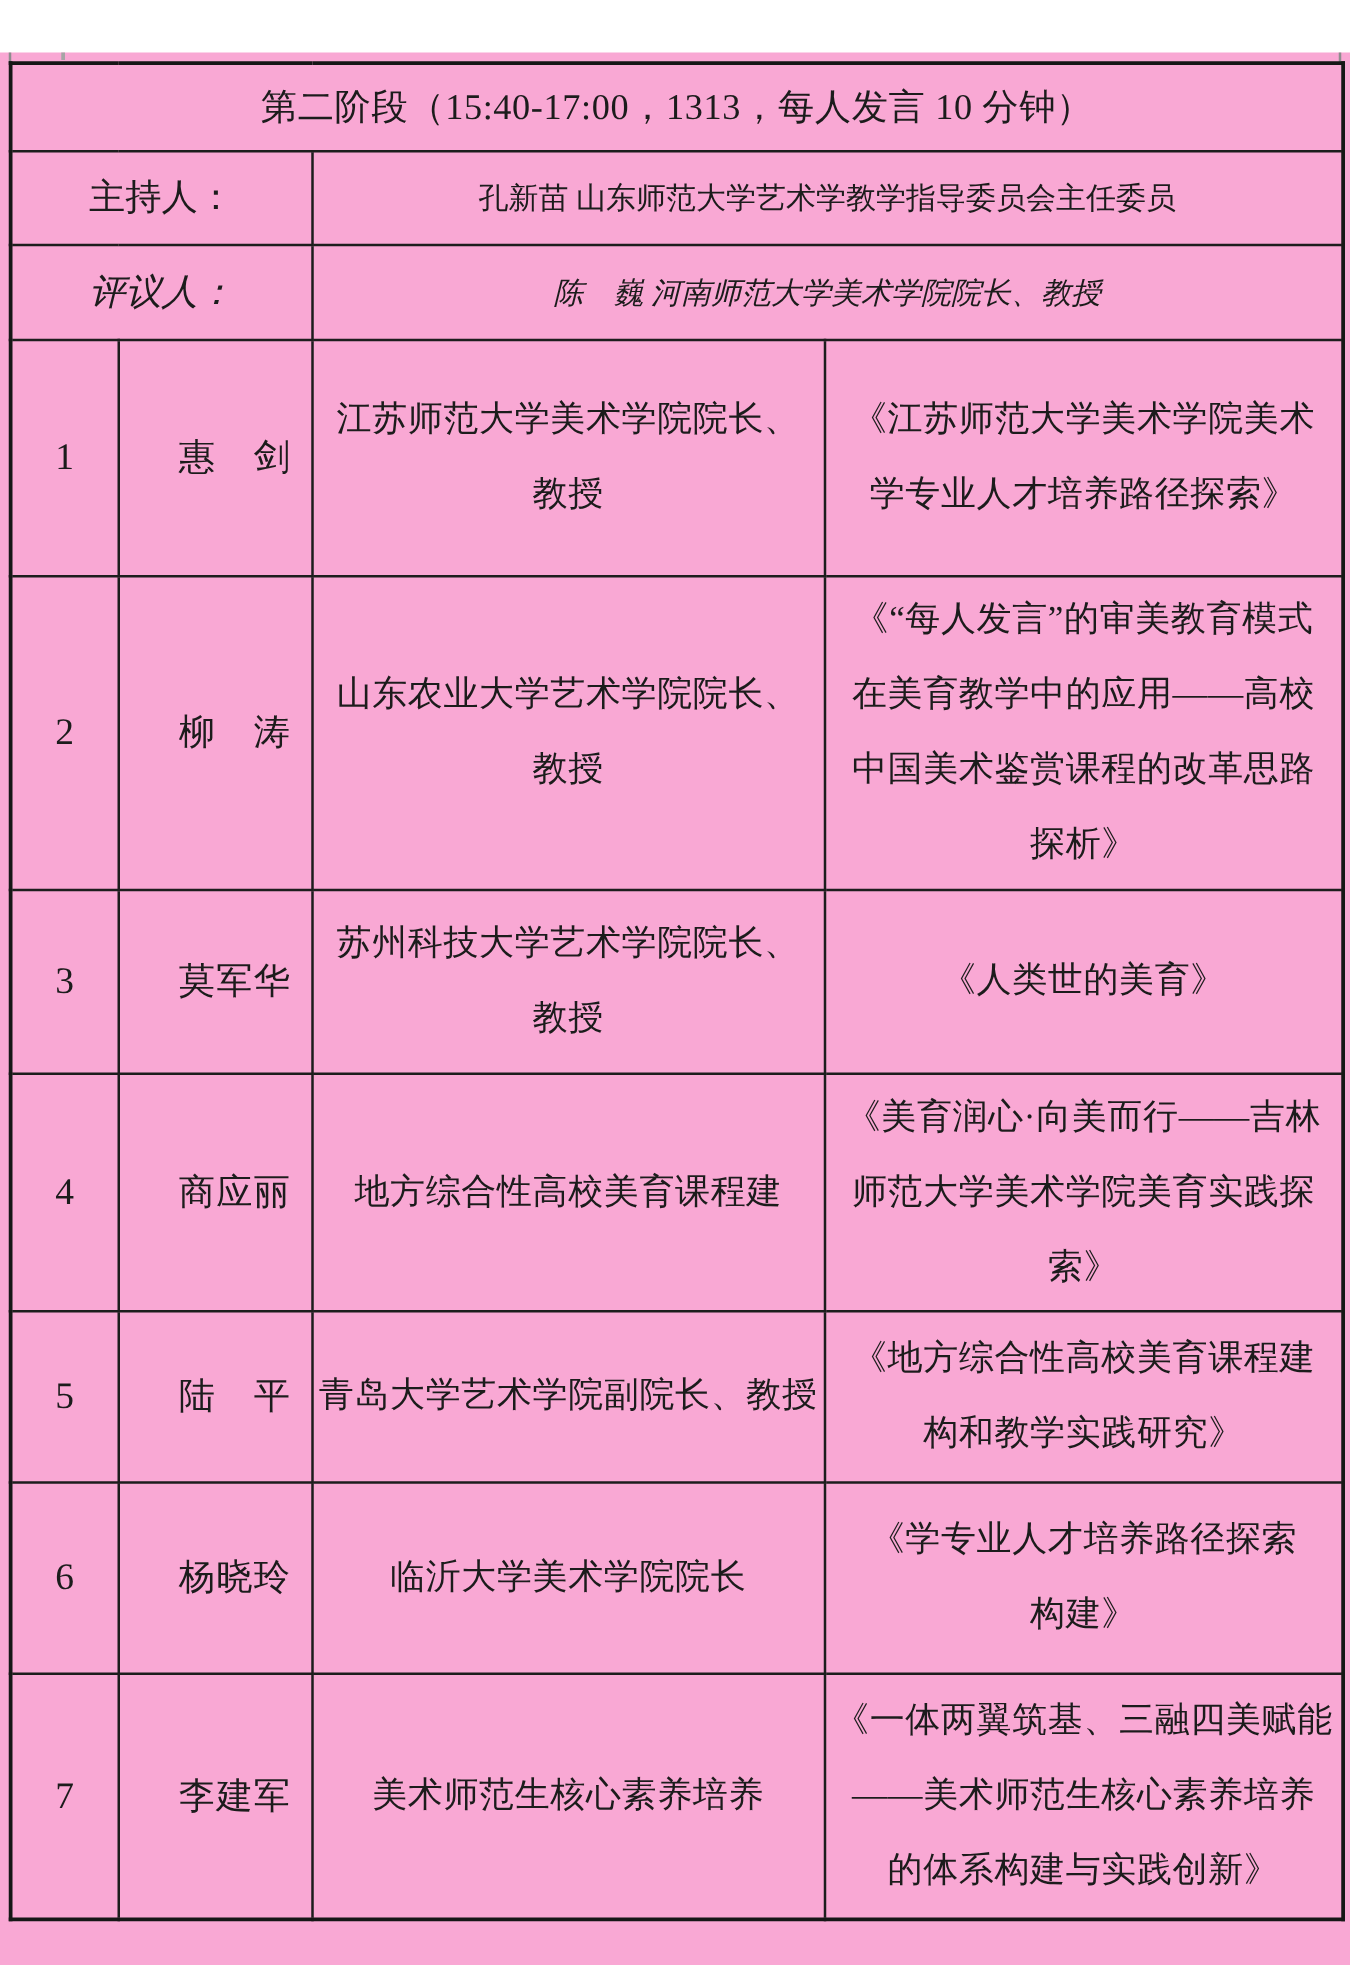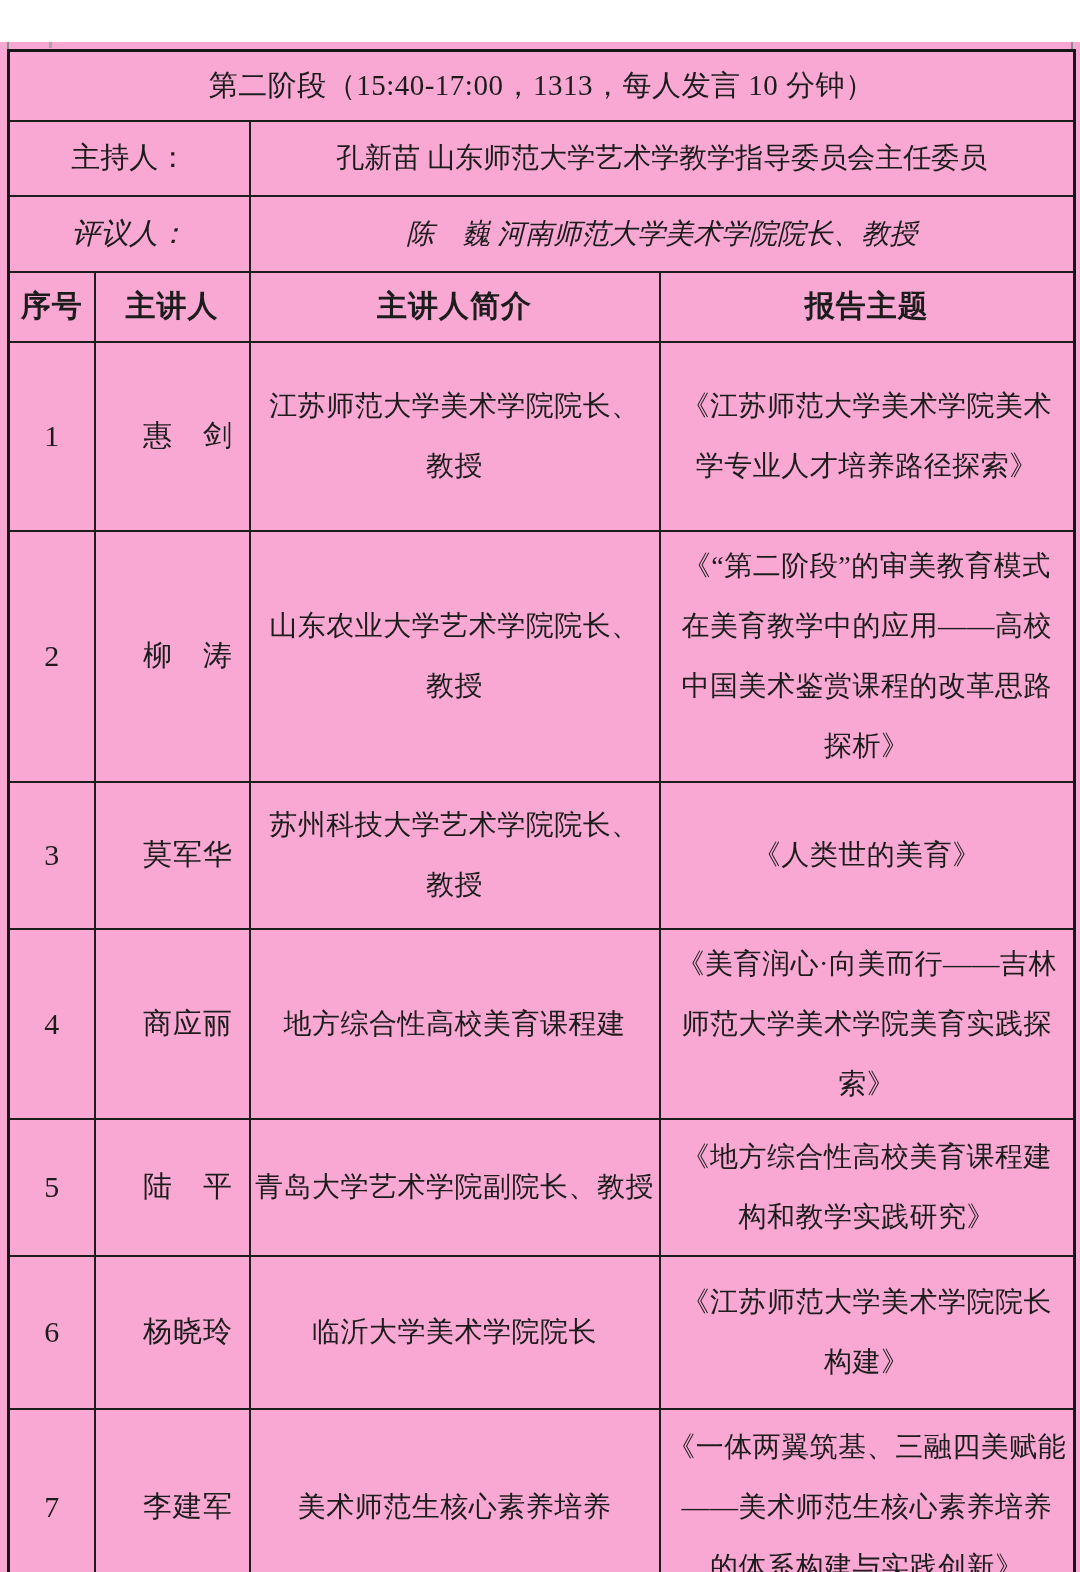--- a/index.html
+++ b/index.html
@@ -61,21 +61,21 @@
   .title-cell {
     font-size: 29px;
     letter-spacing: 0.5px;
     font-weight: normal;
   }
   .label-cell {
     font-size: 29px;
     text-align: center;
   }
   .value-cell {
-    font-size: 28px;
+    font-size: 24px;
   }
   th.col-head {
     font-family: "Liberation Sans", "DejaVu Sans", sans-serif;
     font-weight: bold;
     font-size: 30px;
     letter-spacing: 1px;
   }
   td.no-cell {
     font-size: 30px;
   }
@@ -116,42 +116,36 @@
     <tr class="row-mod">
       <td class="label-cell" colspan="2">主持人：</td>
       <td class="value-cell" colspan="2">孔新苗 山东师范大学艺术学教学指导委员会主任委员</td>
     </tr>
 
     <tr class="row-rev">
       <td class="label-cell" colspan="2">评议人：</td>
       <td class="value-cell" colspan="2">陈　巍 河南师范大学美术学院院长、教授</td>
     </tr>
 
-    <tr class="row-head">
-      <th class="col-head">序号</th>
-      <th class="col-head">主讲人</th>
-      <th class="col-head">主讲人简介</th>
-      <th class="col-head">报告主题</th>
-    </tr>
 
     <tr class="row-r1">
       <td class="no-cell">1</td>
       <td class="speaker-cell">惠　剑</td>
       <td class="intro-cell">江苏师范大学美术学院院长、
 教授</td>
       <td class="topic-cell">《江苏师范大学美术学院美术
 学专业人才培养路径探索》</td>
     </tr>
 
     <tr class="row-r2">
       <td class="no-cell">2</td>
       <td class="speaker-cell">柳　涛</td>
       <td class="intro-cell">山东农业大学艺术学院院长、
 教授</td>
-      <td class="topic-cell">《“第二阶段”的审美教育模式
+      <td class="topic-cell">《“每人发言”的审美教育模式
 在美育教学中的应用——高校
 中国美术鉴赏课程的改革思路
 探析》</td>
     </tr>
 
     <tr class="row-r3">
       <td class="no-cell">3</td>
       <td class="speaker-cell">莫军华</td>
       <td class="intro-cell">苏州科技大学艺术学院院长、
 教授</td>
@@ -172,21 +166,21 @@
       <td class="speaker-cell">陆　平</td>
       <td class="intro-cell">青岛大学艺术学院副院长、教授</td>
       <td class="topic-cell">《地方综合性高校美育课程建
 构和教学实践研究》</td>
     </tr>
 
     <tr class="row-r6">
       <td class="no-cell">6</td>
       <td class="speaker-cell">杨晓玲</td>
       <td class="intro-cell">临沂大学美术学院院长</td>
-      <td class="topic-cell">《江苏师范大学美术学院院长
+      <td class="topic-cell">《学专业人才培养路径探索
 构建》</td>
     </tr>
 
     <tr class="row-r7">
       <td class="no-cell">7</td>
       <td class="speaker-cell">李建军</td>
       <td class="intro-cell">美术师范生核心素养培养</td>
       <td class="topic-cell">《一体两翼筑基、三融四美赋能
 ——美术师范生核心素养培养
 的体系构建与实践创新》</td>

